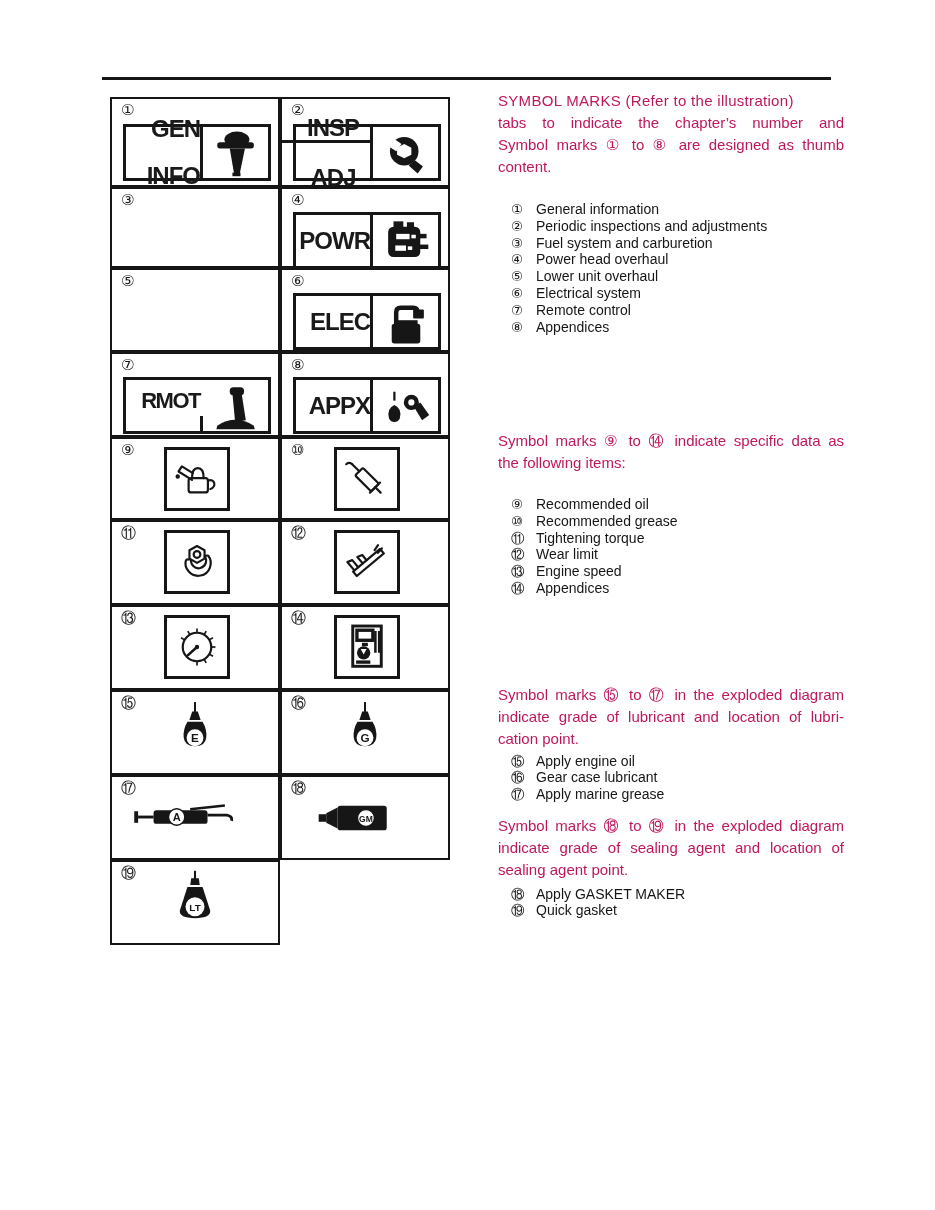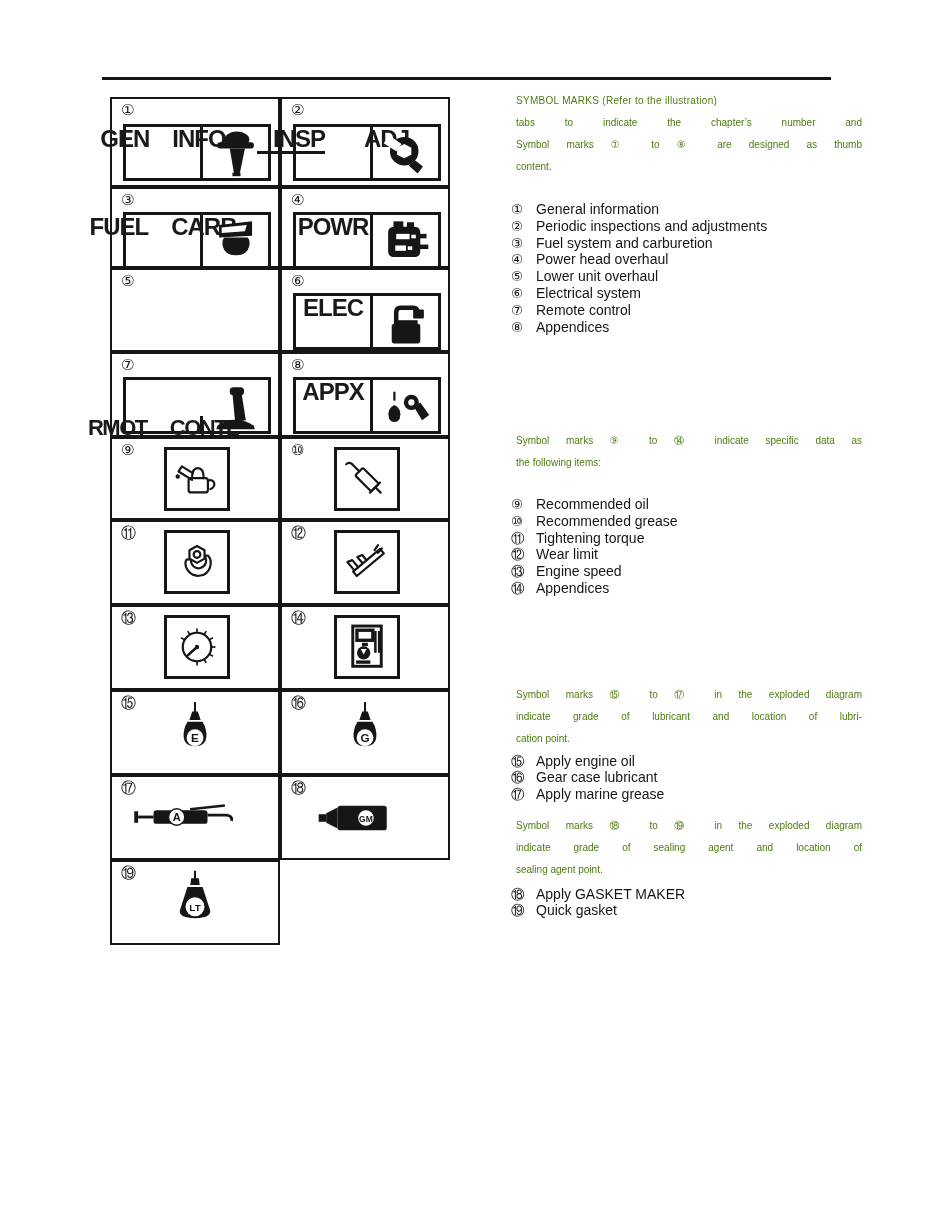--- a/index.html
+++ b/index.html
@@ -5,34 +5,34 @@
   html,body{margin:0;padding:0;background:#fff;}
   .page{position:relative;width:935px;height:1210px;background:#ffffff;overflow:hidden;
         font-family:"Liberation Sans","DejaVu Sans",sans-serif;color:#1a1a1a;}
   .rule{position:absolute;left:102px;top:77px;width:729px;height:3px;background:#161616;}
   .grid{position:absolute;left:110px;top:97px;width:340px;height:848px;}
   .cell{position:absolute;border:2px solid #161616;box-sizing:border-box;background:#fff;}
   .cnum{position:absolute;left:9px;top:2px;font-family:"DejaVu Sans",sans-serif;font-size:15px;color:#1a1a1a;}
   .tabbox{position:absolute;left:11px;top:23px;width:148px;height:57px;border:3px solid #161616;
           box-sizing:border-box;display:flex;background:#fff;}
   .tabbox.tall{top:25px;}
-  .tabtext{width:77px;flex:0 0 77px;border-right:3px solid #161616;display:flex;flex-direction:row;
-           align-items:flex-start;justify-content:center;font-weight:700;font-size:24px;line-height:24px;
+  .tabtext{width:77px;flex:0 0 77px;border-right:3px solid #161616;display:flex;flex-direction:column;
+           align-items:flex-end;justify-content:center;font-weight:700;font-size:24px;line-height:24px;
            letter-spacing:-1px;box-sizing:border-box;gap:23px;}
   .tabtext.small{font-size:22px;line-height:23px;letter-spacing:-1.5px;margin-top:36px;}
   .tabtext.split{padding:0;}
   .tabtext.split > div{width:100%;text-align:center;flex:1;display:flex;align-items:center;justify-content:center;padding-left:16px;}
   .tabtext.split > div:first-child{border-bottom:3px solid #161616;}
   .tabicon{flex:1;display:flex;align-items:center;justify-content:center;}
   .databox{position:absolute;left:52px;top:8px;width:66px;height:64px;border:3px solid #161616;
            box-sizing:border-box;display:flex;align-items:center;justify-content:center;background:#fff;}
   .centerwrap{position:absolute;left:0;top:0;right:0;bottom:0;display:flex;align-items:center;justify-content:center;}
   svg{fill:#161616;}
   svg text{font-family:"Liberation Sans",sans-serif;}
-  .tblock{position:absolute;left:516px;width:346px;font-size:10px;line-height:22px;color:#4d7c0f;}
+  .tblock{position:absolute;left:498px;width:346px;font-size:15px;line-height:22px;color:#be185d;}
   .tblock div{white-space:normal;}
   .jline{text-align:justify;text-align-last:justify;}
   .heading{letter-spacing:0.3px;}
   .list{position:absolute;left:511px;font-size:14px;line-height:16.8px;color:#161616;}
   .list.tight{line-height:16.3px;}
   .li{display:flex;align-items:baseline;}
   .ci{font-family:"DejaVu Sans",sans-serif;flex:0 0 25px;font-size:13.5px;}
 </style>
 </head>
 <body>
@@ -73,33 +73,20 @@
             <polygon points="42,36 51,43 45,51 35,42"></polygon>
             <polygon fill="#fff" points="30,18 38,22 38,30 30,34 22,30 22,22"></polygon>
             <polygon fill="#fff" points="13,8 27,18 21,26 7,17"></polygon>
           </svg>
         </div>
       </div>
     </div>
 
     <div class="cell" style="left:0;top:90px;width:170px;height:81px">
       <span class="cnum">③</span>
-      <div class="tabbox">
-        <div class="tabtext">
-          <div>FUEL</div>
-          <div>CARB</div>
-        </div>
-        <div class="tabicon">
-          <svg width="58" height="50" viewBox="0 0 64 56">
-            <polygon points="13,10 50,6 50,22 13,24"></polygon>
-            <polygon fill="#fff" points="16,13 44,10 42,17 16,19"></polygon>
-            <path d="M19 24 h26 q3 3 2 9 q-2 11 -15 11 q-13 0 -15 -11 q-1 -6 2 -9 z"></path>
-          </svg>
-        </div>
-      </div>
     </div>
 
     <div class="cell" style="left:170px;top:90px;width:170px;height:81px">
       <span class="cnum">④</span>
       <div class="tabbox">
         <div class="tabtext">
           <div>POWR</div>
         </div>
         <div class="tabicon">
           <svg width="58" height="50" viewBox="0 0 64 56">

